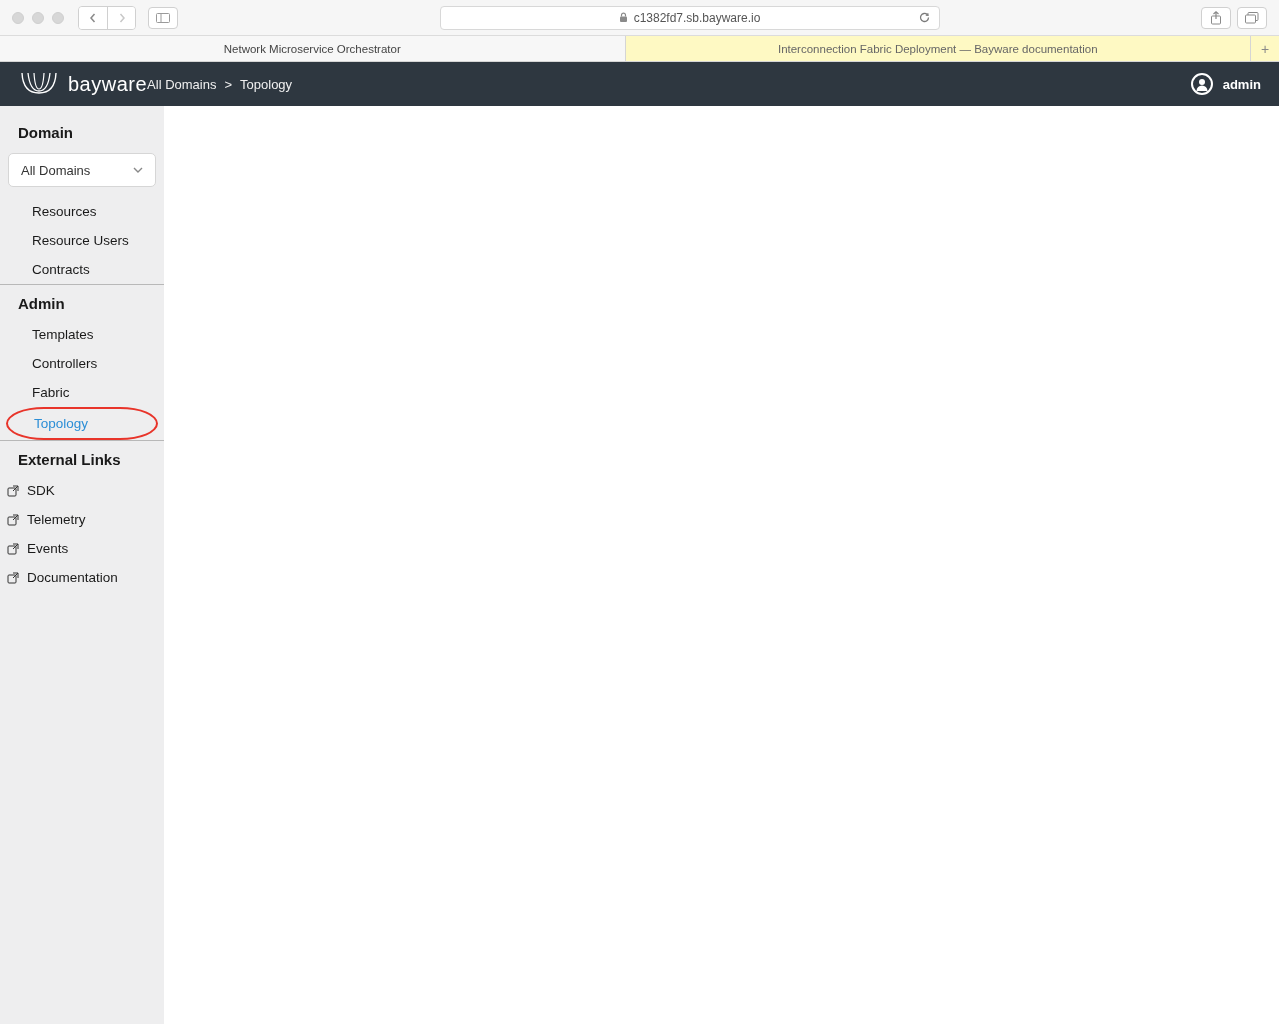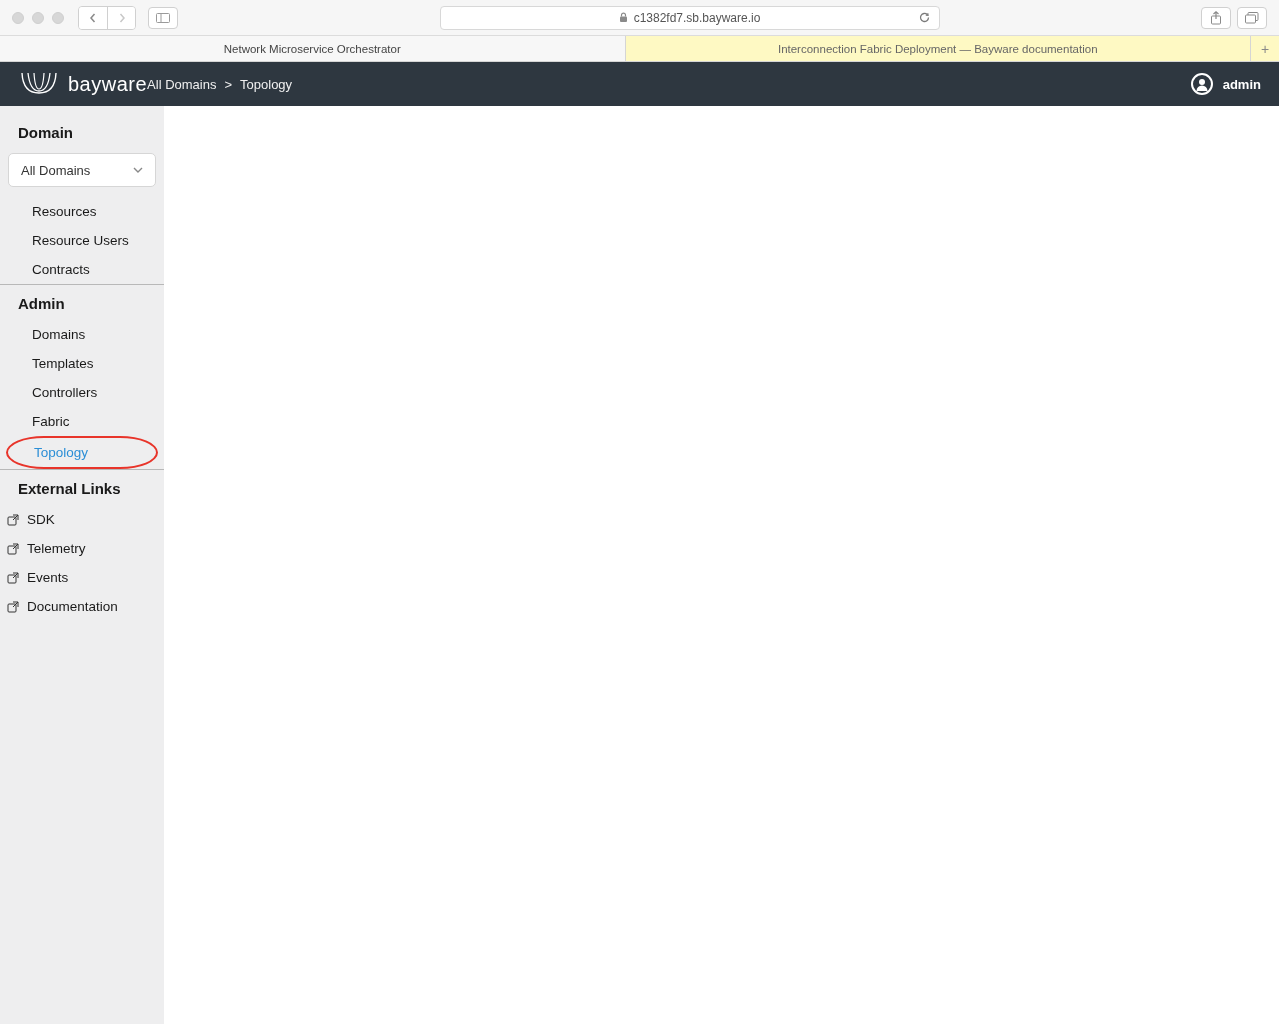--- a/index.html
+++ b/index.html
@@ -197,21 +197,20 @@
       </span>
     </div>
     <div class="nav-items">
       <div class="nav-item"><span>Resources</span></div>
       <div class="nav-item"><span>Resource Users</span></div>
       <div class="nav-item"><span>Contracts</span></div>
     </div>
 
     <div class="section-title">Admin</div>
     <div class="nav-items">
-      <div class="nav-item"><span>Domains</span></div>
       <div class="nav-item"><span>Templates</span></div>
       <div class="nav-item"><span>Controllers</span></div>
       <div class="nav-item"><span>Fabric</span></div>
       <div class="nav-item active oval-highlight"><span>Topology</span></div>
     </div>
 
     <div class="section-title">External Links</div>
     <div>
       <div class="ext-item">
         <span class="ext-icon">

